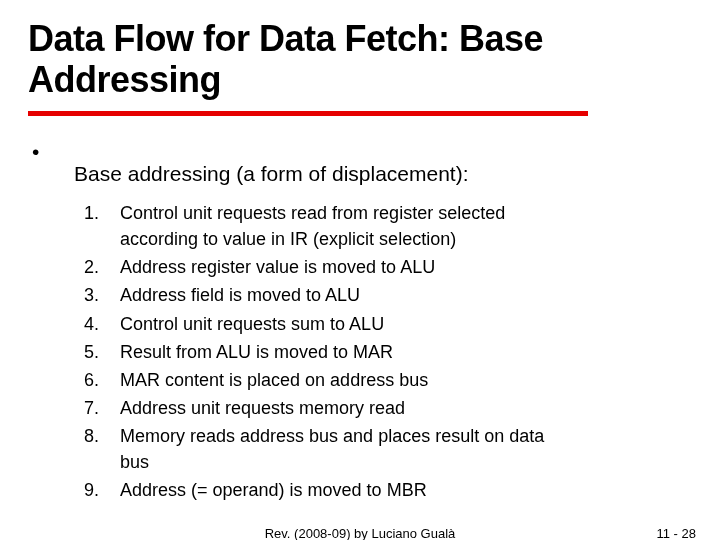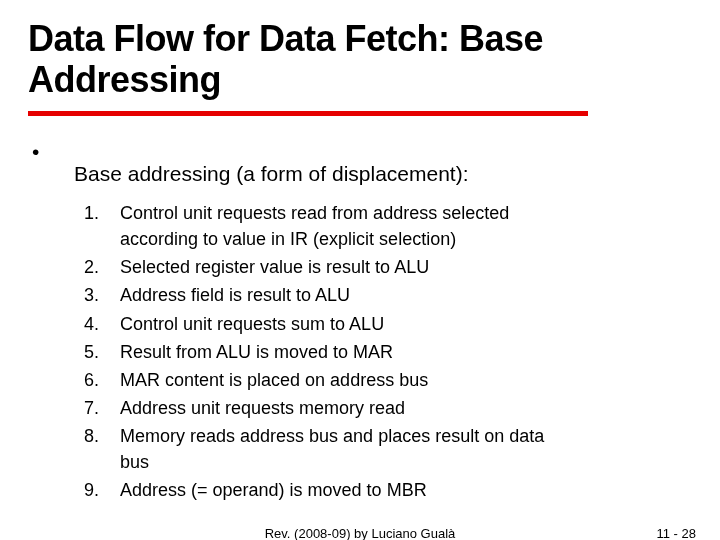--- a/index.html
+++ b/index.html
@@ -101,29 +101,29 @@
   <div class="body">
 
     <div class="bullet-row">
       <div class="bullet-dot">•</div>
       <div class="bullet-text">Base addressing (a form of displacement):</div>
     </div>
 
     <div class="ol">
       <div class="ol-row">
         <div class="ol-num">1.</div>
-        <div class="ol-text">Control unit requests read from address selected according to value in IR (explicit selection)</div>
+        <div class="ol-text">Control unit requests read from register selected according to value in IR (explicit selection)</div>
       </div>
       <div class="ol-row">
         <div class="ol-num">2.</div>
-        <div class="ol-text">Selected register value is result to ALU</div>
+        <div class="ol-text">Address register value is moved to ALU</div>
       </div>
       <div class="ol-row">
         <div class="ol-num">3.</div>
-        <div class="ol-text">Address field is result to ALU</div>
+        <div class="ol-text">Address field is moved to ALU</div>
       </div>
       <div class="ol-row">
         <div class="ol-num">4.</div>
         <div class="ol-text">Control unit requests sum to ALU</div>
       </div>
       <div class="ol-row">
         <div class="ol-num">5.</div>
         <div class="ol-text">Result from ALU is moved to MAR</div>
       </div>
       <div class="ol-row">

